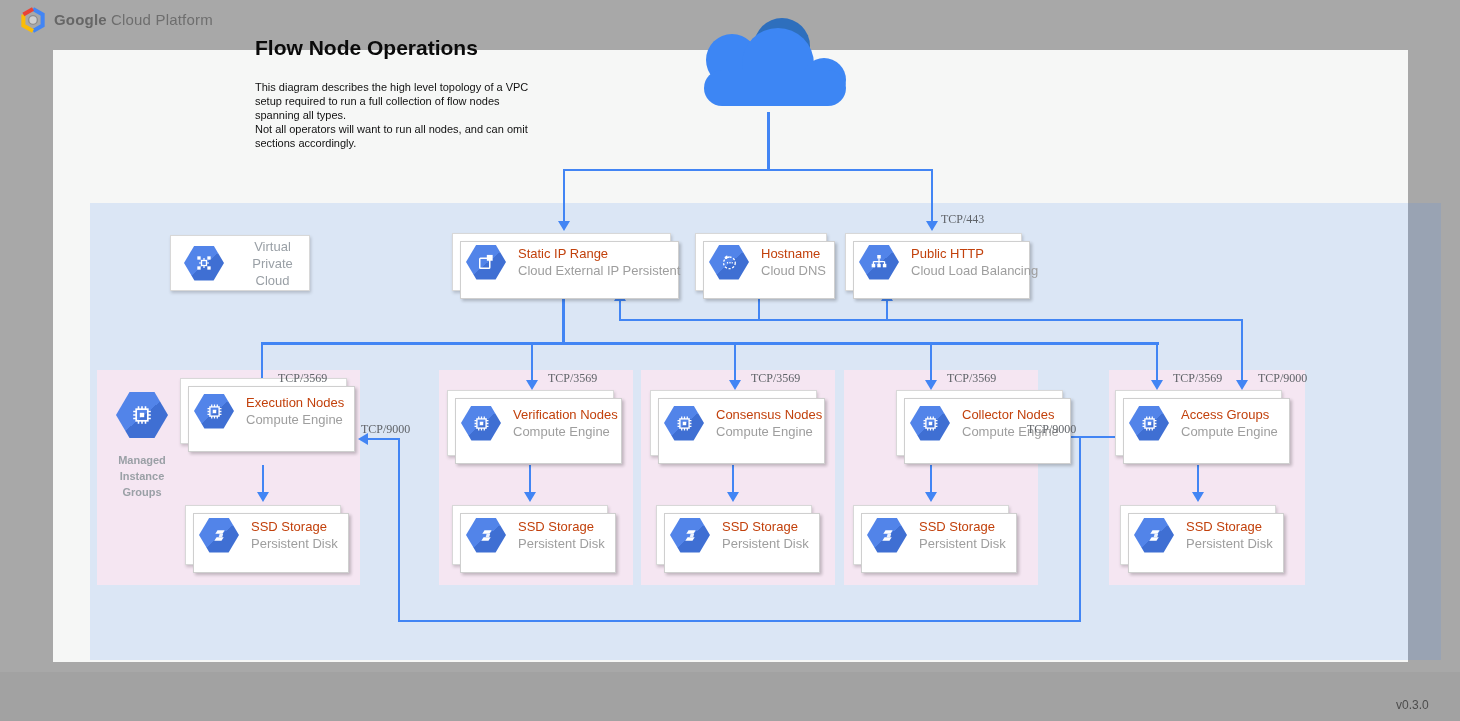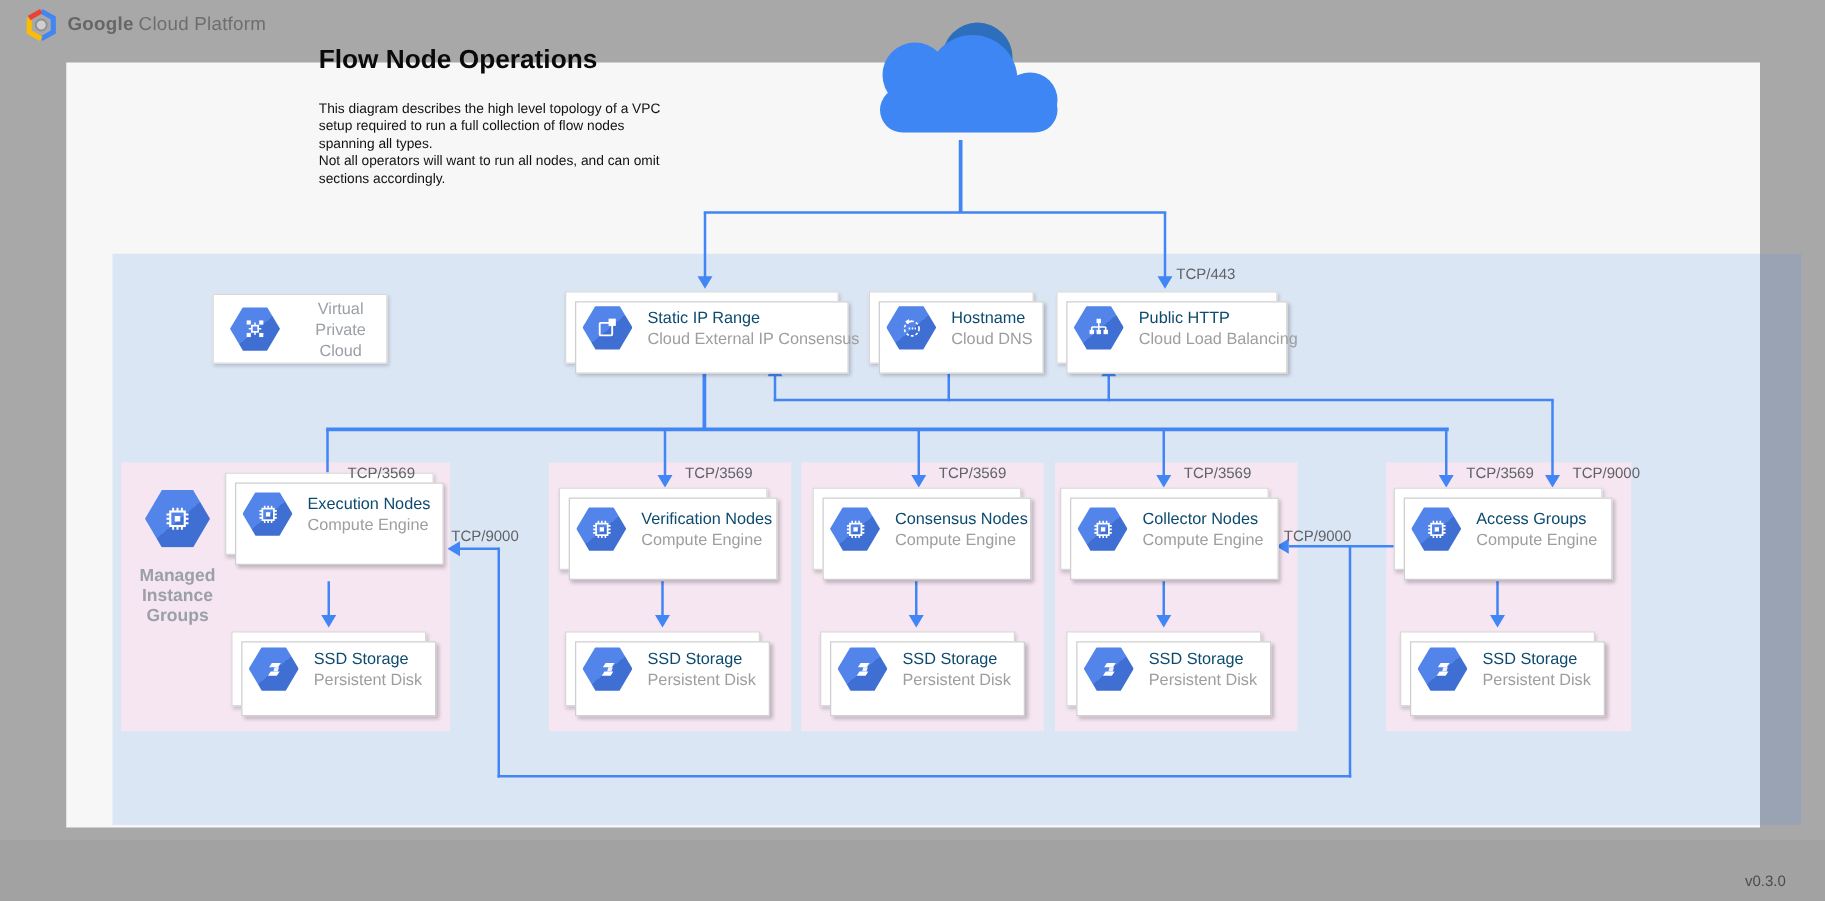--- a/index.html
+++ b/index.html
@@ -17,43 +17,43 @@
   #doc-title{left:255px;top:36px;font-size:21px;font-weight:bold;color:#0a0a0a;}
   #doc-desc{left:255px;top:80px;width:278px;font-size:11px;line-height:14px;color:#111;white-space:pre-line;}
   #version{left:1396px;top:698px;font-size:12px;color:#4c4c4c;}
 
   
   .ln{position:absolute;background:#4285f4;}
   .arr{position:absolute;width:0;height:0;}
   .arr.down{border-left:6px solid transparent;border-right:6px solid transparent;border-top:10px solid #4285f4;}
   .arr.up{border-left:6px solid transparent;border-right:6px solid transparent;border-bottom:10px solid #4285f4;}
   .arr.left{border-top:6px solid transparent;border-bottom:6px solid transparent;border-right:10px solid #4285f4;}
-  .portlbl{position:absolute;font-size:12px;color:#5f6368;z-index:6;}
+  .portlbl{position:absolute;font-size:12px;color:#5f6368;z-index:6;font-family:Liberation Serif, serif;}
 
   
   .group{position:absolute;top:370px;height:215px;background:#f5e6f2;z-index:2;}
   .ln,.arr{z-index:3;}
 
   
   .card{position:absolute;background:#fff;border:1px solid #d8d8d8;box-shadow:1px 2px 3px rgba(0,0,0,0.18);
         display:flex;align-items:center;padding-left:13px;gap:12px;box-sizing:border-box;z-index:4;}
   .card.stacked::before{content:"";position:absolute;left:7px;top:7px;width:100%;height:100%;
         background:#fff;border:1px solid #cfcfcf;box-shadow:2px 2px 3px rgba(0,0,0,0.22);z-index:-1;}
-  .card-title{font-size:13px;color:#0c4a6e;line-height:17px;}
+  .card-title{font-size:13px;color:#c2410c;line-height:17px;}
   .card-sub{font-size:13px;color:#9e9e9e;line-height:17px;}
   .card-text{white-space:nowrap;}
   .gray2{font-size:13px;color:#9aa0a6;line-height:17px;white-space:pre-line;text-align:center;}
 
   
   .hex{flex:0 0 auto;width:40px;height:35px;display:flex;align-items:center;justify-content:center;
        background:linear-gradient(140deg,#5284e9 52%,#3f6fd3 52%);
        clip-path:polygon(26% 0,74% 0,100% 50%,74% 100%,26% 100%,0 50%);}
   .hex.big{width:52px;height:46px;}
   #mig-icon{left:116px;top:392px;z-index:4;}
-  #mig-label{left:100px;top:452px;width:84px;text-align:center;font-size:14px;font-weight:bold;
+  #mig-label{left:100px;top:452px;width:84px;text-align:center;font-size:11px;font-weight:bold;
              color:#9aa0a6;line-height:16px;z-index:4;}
   #cloud{left:682px;top:14px;z-index:4;}
   #gcp-logo{left:19px;top:6px;}
 </style>
 </head>
 <body>
 
 <div class="abs" id="canvas"></div>
 <div class="abs" id="bottom-band"></div>
 <div class="abs" id="vpc-region"></div>
@@ -178,21 +178,21 @@
 
 <div class="card stacked" style="left:452px;top:233px;width:219px;height:58px">
   <div class="hex">
     <svg width="20" height="20" viewBox="0 0 24 24">
         <rect x="4.5" y="7.5" width="12" height="12" rx="1" fill="none" stroke="#fff" stroke-width="1.8"></rect>
         <rect x="13" y="3.5" width="7" height="7" fill="#fff"></rect>
       </svg>
   </div>
   <div class="card-text">
     <div class="card-title">Static IP Range</div>
-    <div class="card-sub">Cloud External IP Consensus</div>
+    <div class="card-sub">Cloud External IP Persistent</div>
   </div>
 </div>
 
 <div class="card stacked" style="left:695px;top:233px;width:132px;height:58px">
   <div class="hex">
     <svg width="20" height="20" viewBox="0 0 24 24" fill="none">
         <circle cx="12.5" cy="13" r="7" stroke="#fff" stroke-width="1.6" stroke-dasharray="2.6 2"></circle>
         <path d="M12.5 6a7 7 0 0 0-5 2.1" stroke="#fff" stroke-width="1.8"></path>
         <path d="M9.8 3.9l-3.6 2.3 3.3 2.5z" fill="#fff"></path>
         <path d="M9.5 13h2M12.5 13h2M15.2 13h1.3" stroke="#fff" stroke-width="1.8" stroke-dasharray="1.4 1"></path>
@@ -252,21 +252,21 @@
         <path d="M8.5 3.2v3M12 3.2v3M15.5 3.2v3M8.5 17.8v3M12 17.8v3M15.5 17.8v3M3.2 8.5h3M3.2 12h3M3.2 15.5h3M17.8 8.5h3M17.8 12h3M17.8 15.5h3" stroke="#fff" stroke-width="1.6"></path>
         <rect x="6.2" y="6.2" width="11.6" height="11.6" fill="none" stroke="#fff" stroke-width="1.7"></rect>
         <rect x="9.8" y="9.8" width="4.4" height="4.4" fill="#fff"></rect>
       </svg>
     </div>
   <div class="card-text">
     <div class="card-title">Consensus Nodes</div>
     <div class="card-sub">Compute Engine</div>
   </div>
 </div>
-<div class="card stacked" style="left:848px;top:390px;width:167px;height:66px">
+<div class="card stacked" style="left:896px;top:390px;width:167px;height:66px">
   <div class="hex">
       <svg width="19" height="19" viewBox="0 0 24 24">
         <path d="M8.5 3.2v3M12 3.2v3M15.5 3.2v3M8.5 17.8v3M12 17.8v3M15.5 17.8v3M3.2 8.5h3M3.2 12h3M3.2 15.5h3M17.8 8.5h3M17.8 12h3M17.8 15.5h3" stroke="#fff" stroke-width="1.6"></path>
         <rect x="6.2" y="6.2" width="11.6" height="11.6" fill="none" stroke="#fff" stroke-width="1.7"></rect>
         <rect x="9.8" y="9.8" width="4.4" height="4.4" fill="#fff"></rect>
       </svg>
     </div>
   <div class="card-text">
     <div class="card-title">Collector Nodes</div>
     <div class="card-sub">Compute Engine</div>

